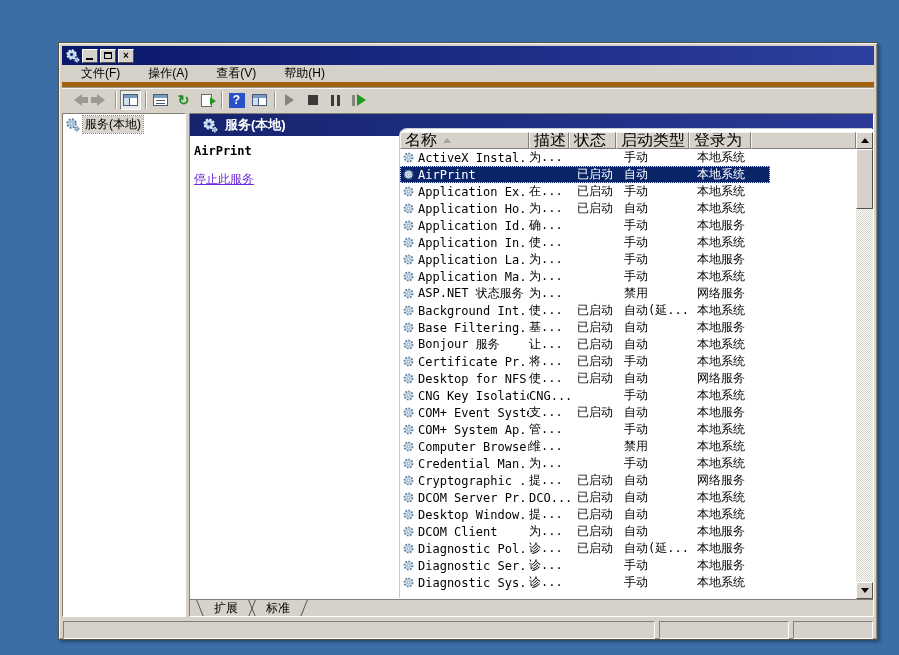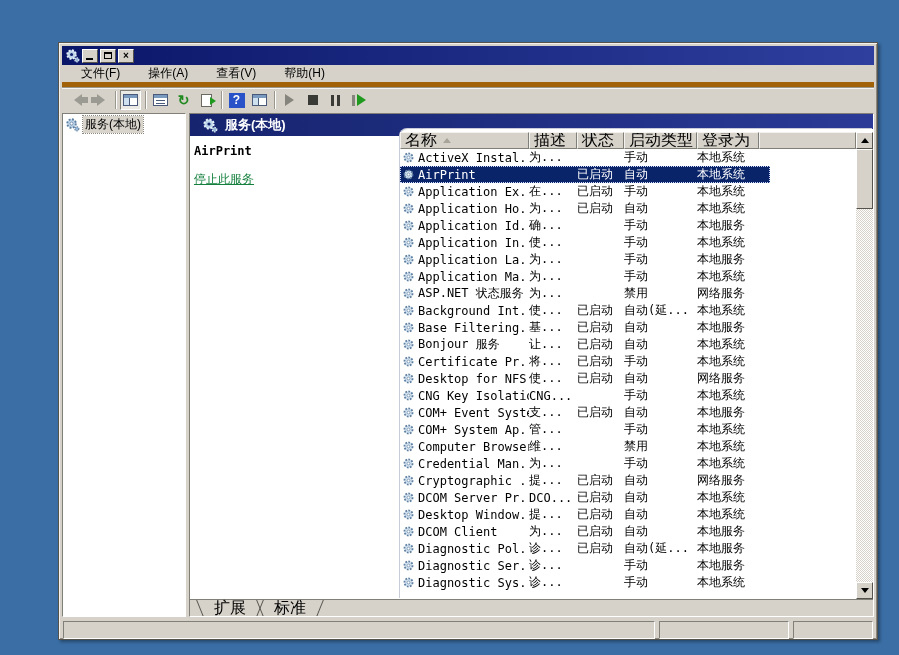--- a/index.html
+++ b/index.html
@@ -59,50 +59,50 @@
   .treeitem { display:flex; align-items:center; gap:3px; padding:2px 2px; }
   .treeitem .lbl { background:#d8d4cc; padding:0 2px; outline:1px dotted #8a887f; }
 
   .rightpane { flex:1; margin-left:3px; border:1px solid; border-color:#808078 #fff #fff #808078;
     background:#fff; display:flex; flex-direction:column; overflow:hidden; }
   .banner { height:22px; background:linear-gradient(90deg,#16246f,#2a3a96); color:#fff; font-weight:bold;
     display:flex; align-items:center; gap:7px; padding-left:12px; font-size:13px; flex:none; }
   .rbody { flex:1; display:flex; min-height:0; }
   .infopane { width:210px; background:#fff; padding:8px 0 0 4px; }
   .svcname { font-family:"DejaVu Sans Mono", monospace; font-weight:bold; margin-bottom:14px; }
-  .svclink { display:block; color:#15803d; text-decoration:underline; line-height:15px; cursor:pointer; }
+  .svclink { display:block; color:#6d28d9; text-decoration:underline; line-height:15px; cursor:pointer; }
 
   .listwrap { flex:1; background:#fff; margin-top:-7px; border-top-left-radius:8px;
     box-shadow:-1px -1px 0 #c8ccd8; display:flex; min-width:0; z-index:2; }
   .listcols { flex:1; display:flex; flex-direction:column; min-width:0; overflow:hidden; padding-top:3px; }
   .lheader { display:flex; height:17px; flex:none; font-size:16px; }
   .hcell { background:#D6D2CA; border:1px solid; border-color:#f4f2ee #808078 #808078 #f4f2ee;
     padding:0 4px; display:flex; align-items:center; gap:6px; overflow:hidden; white-space:nowrap; }
   .sortasc { width:0; height:0; border-style:solid; border-width:0 4px 5px 4px; border-color:transparent transparent #a8a49a transparent; }
   .rows { flex:1; overflow:hidden; font-family:"DejaVu Sans Mono", monospace; }
   .lrow { display:flex; align-items:center; height:17px; padding-left:2px; white-space:nowrap; }
   .lrow .gear-sm { width:13px; height:13px; flex:none; margin-right:3px; }
   .c { overflow:hidden; white-space:nowrap; flex:none; }
   .cname{width:111px;} .cdesc{width:48px;} .cstatus{width:47px;} .cstartup{width:73px;} .clogon{width:62px;}
-  .hc-name{width:129px;} .hc-desc{width:48px;} .hc-status{width:47px;} .hc-startup{width:73px;} .hc-logon{width:62px;} .hc-fill{flex:1;}
+  .hc-name{width:129px;} .hc-desc{width:40px;} .hc-status{width:47px;} .hc-startup{width:73px;} .hc-logon{width:62px;} .hc-fill{flex:1;}
   .lrow.sel { background:#0a246a; color:#fff; outline:1px dotted #cfd8ff; outline-offset:-1px; width:370px; }
 
   
   .vscroll { width:17px; flex:none; display:flex; flex-direction:column; margin-top:3px;
     background:#ece9e2; background-image:conic-gradient(#ffffff 0 25%, #d6d2ca 0 50%, #ffffff 0 75%, #d6d2ca 0); background-size:2px 2px; }
   .sbtn { height:17px; flex:none; background:#D6D2CA; border:1px solid; border-color:#fff #55534c #55534c #fff;
     display:flex; align-items:center; justify-content:center; }
   .sthumb { height:60px; flex:none; background:#D6D2CA; border:1px solid; border-color:#fff #55534c #55534c #fff; }
   .strack { flex:1; }
   .tri-up { width:0;height:0;border-style:solid;border-width:0 4px 5px 4px;border-color:transparent transparent #000 transparent; }
   .tri-dn { width:0;height:0;border-style:solid;border-width:5px 4px 0 4px;border-color:#000 transparent transparent transparent; }
 
   
   .tabsrow { height:17px; background:#D6D2CA; border-top:1px solid #808078; display:flex; align-items:flex-start; padding-left:12px; flex:none; }
-  .tab { position:relative; padding:1px 12px; height:29px; line-height:14px; font-size:16px; }
+  .tab { position:relative; padding:1px 12px; height:29px; line-height:14px; font-size:12px; }
   .tab::before { content:''; position:absolute; left:0; top:0; bottom:0; width:1px; background:#55534c; transform:skewX(22deg); }
   .tab::after  { content:''; position:absolute; right:0; top:0; bottom:0; width:1px; background:#55534c; transform:skewX(-22deg); }
   .tab.active { font-weight:normal; }
   .tab + .tab { margin-left:4px; }
 
   
   .statusbar { height:21px; margin-top:2px; display:flex; align-items:stretch; gap:4px; padding:2px 1px 1px 1px; }
   .spanel { border:1px solid; border-color:#808078 #fff #fff #808078; }
   .sp-l { flex:1; } .sp-m { width:130px; } .sp-r { width:80px; }
 

